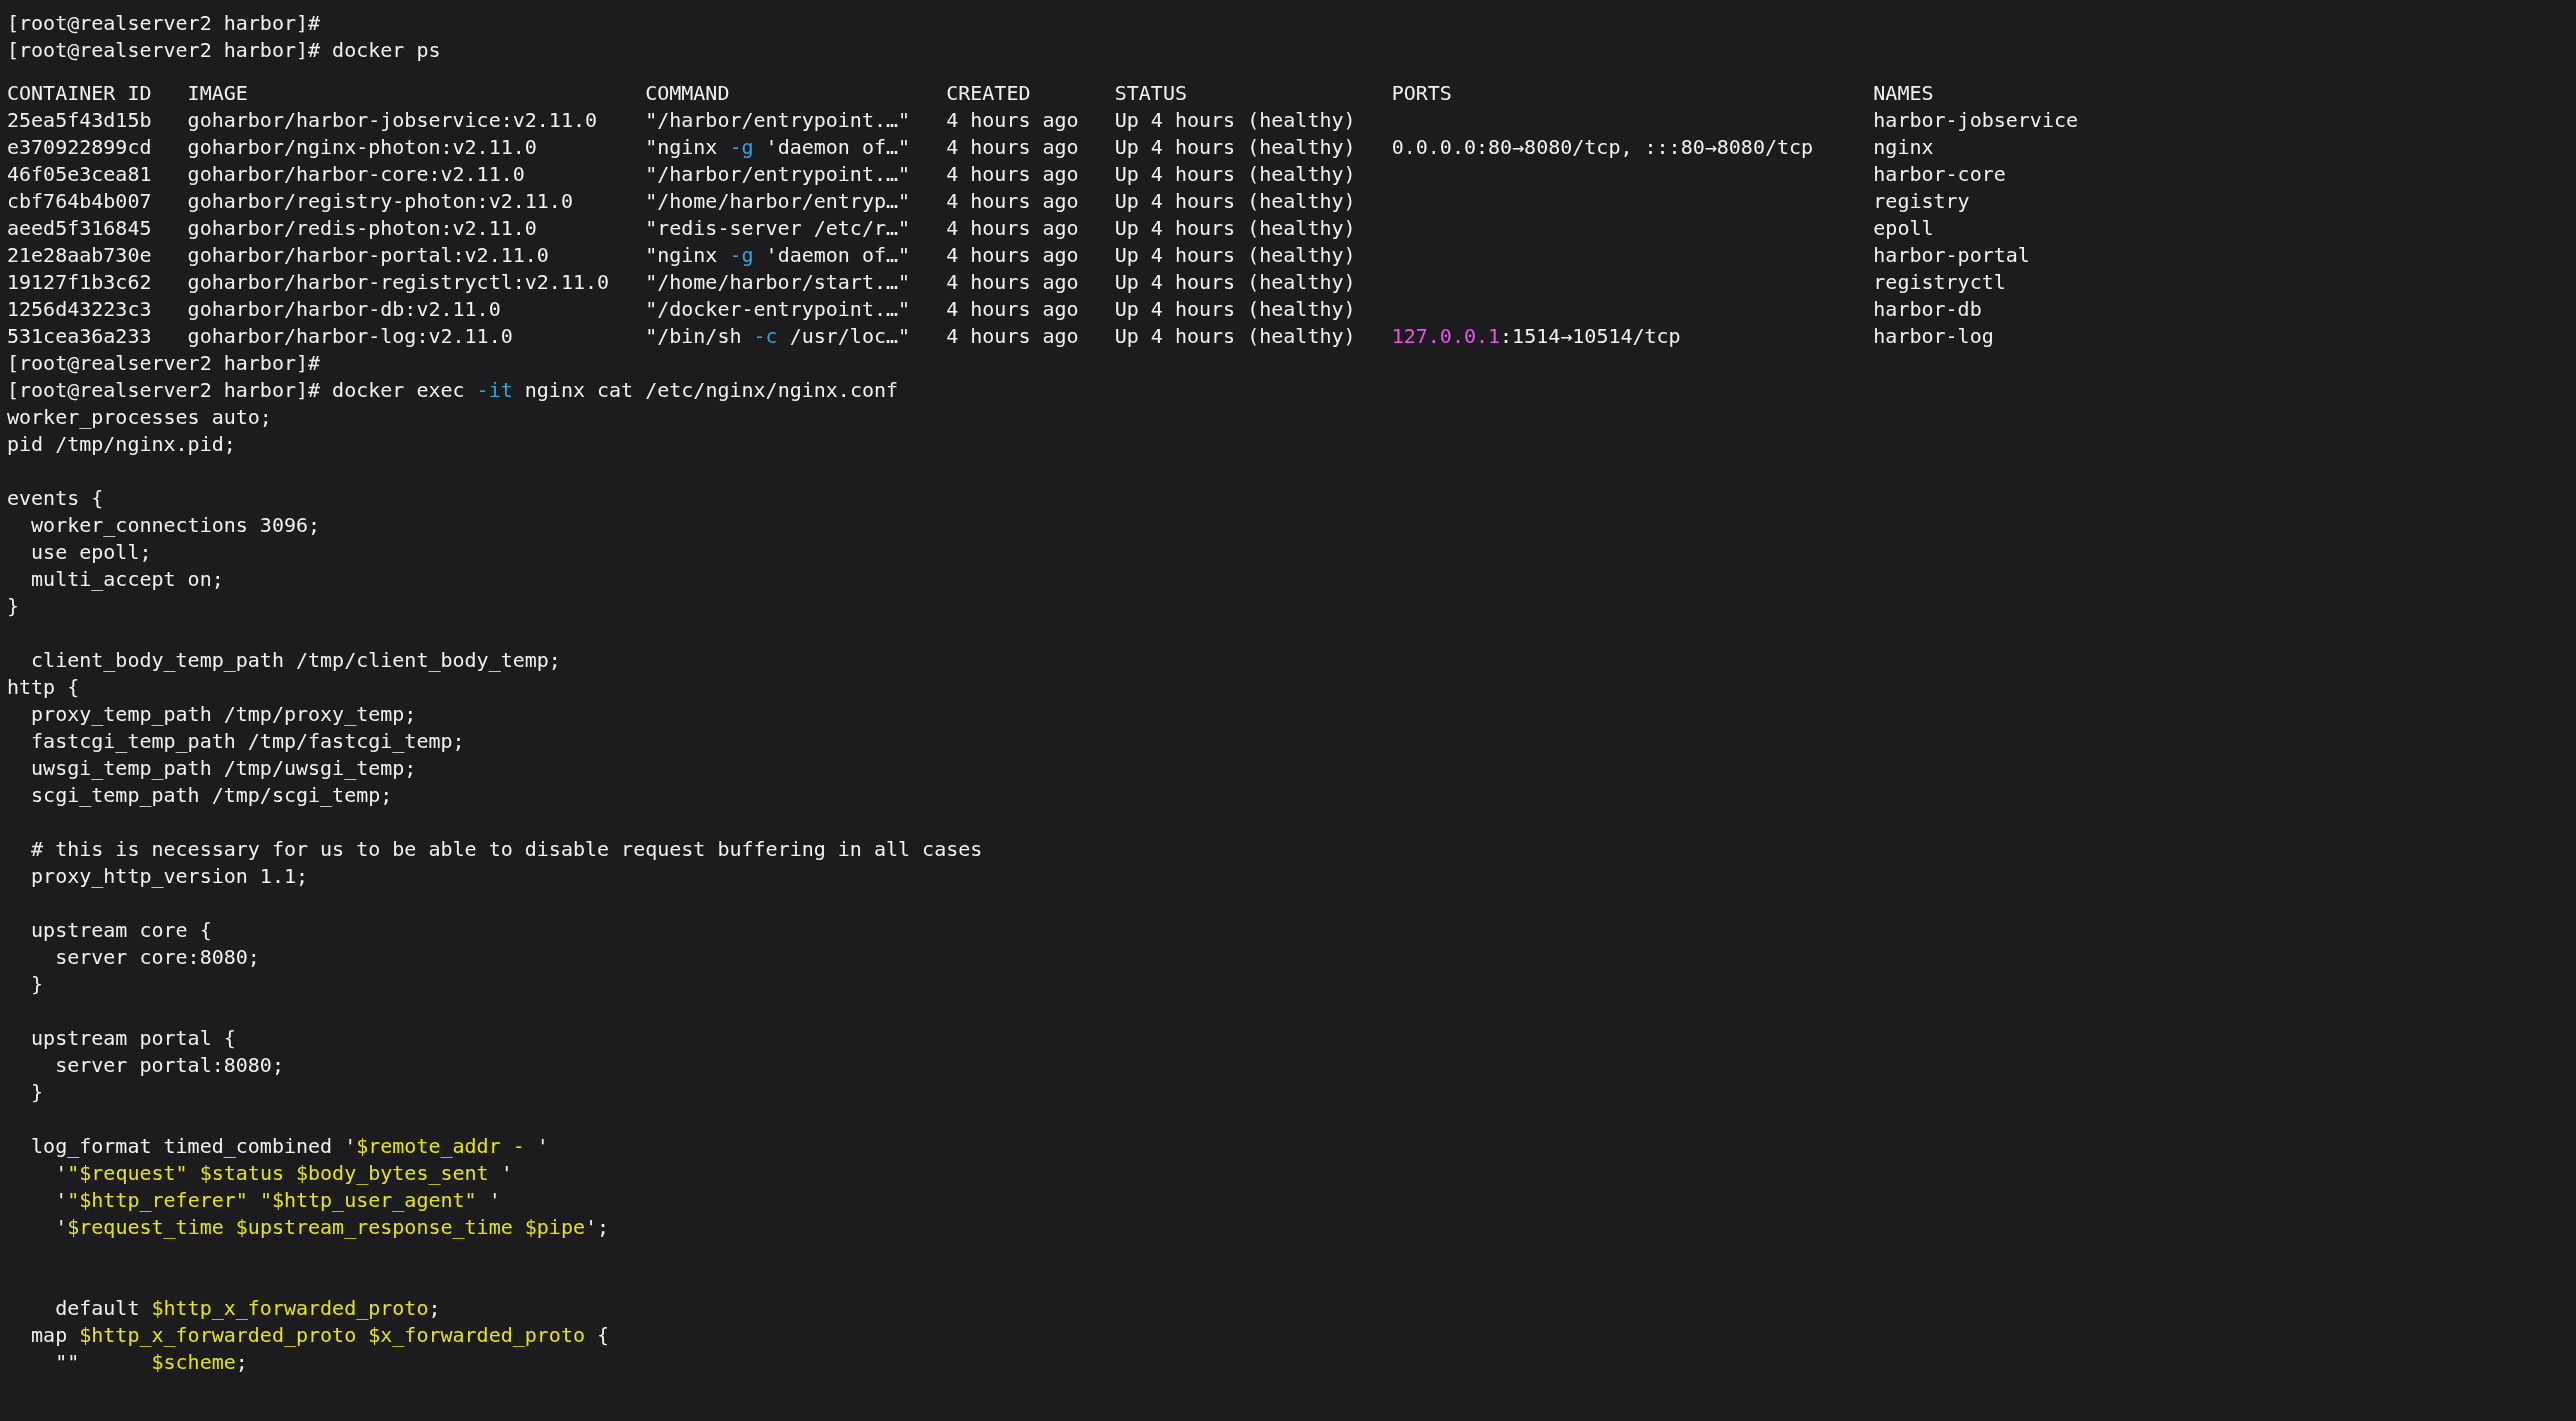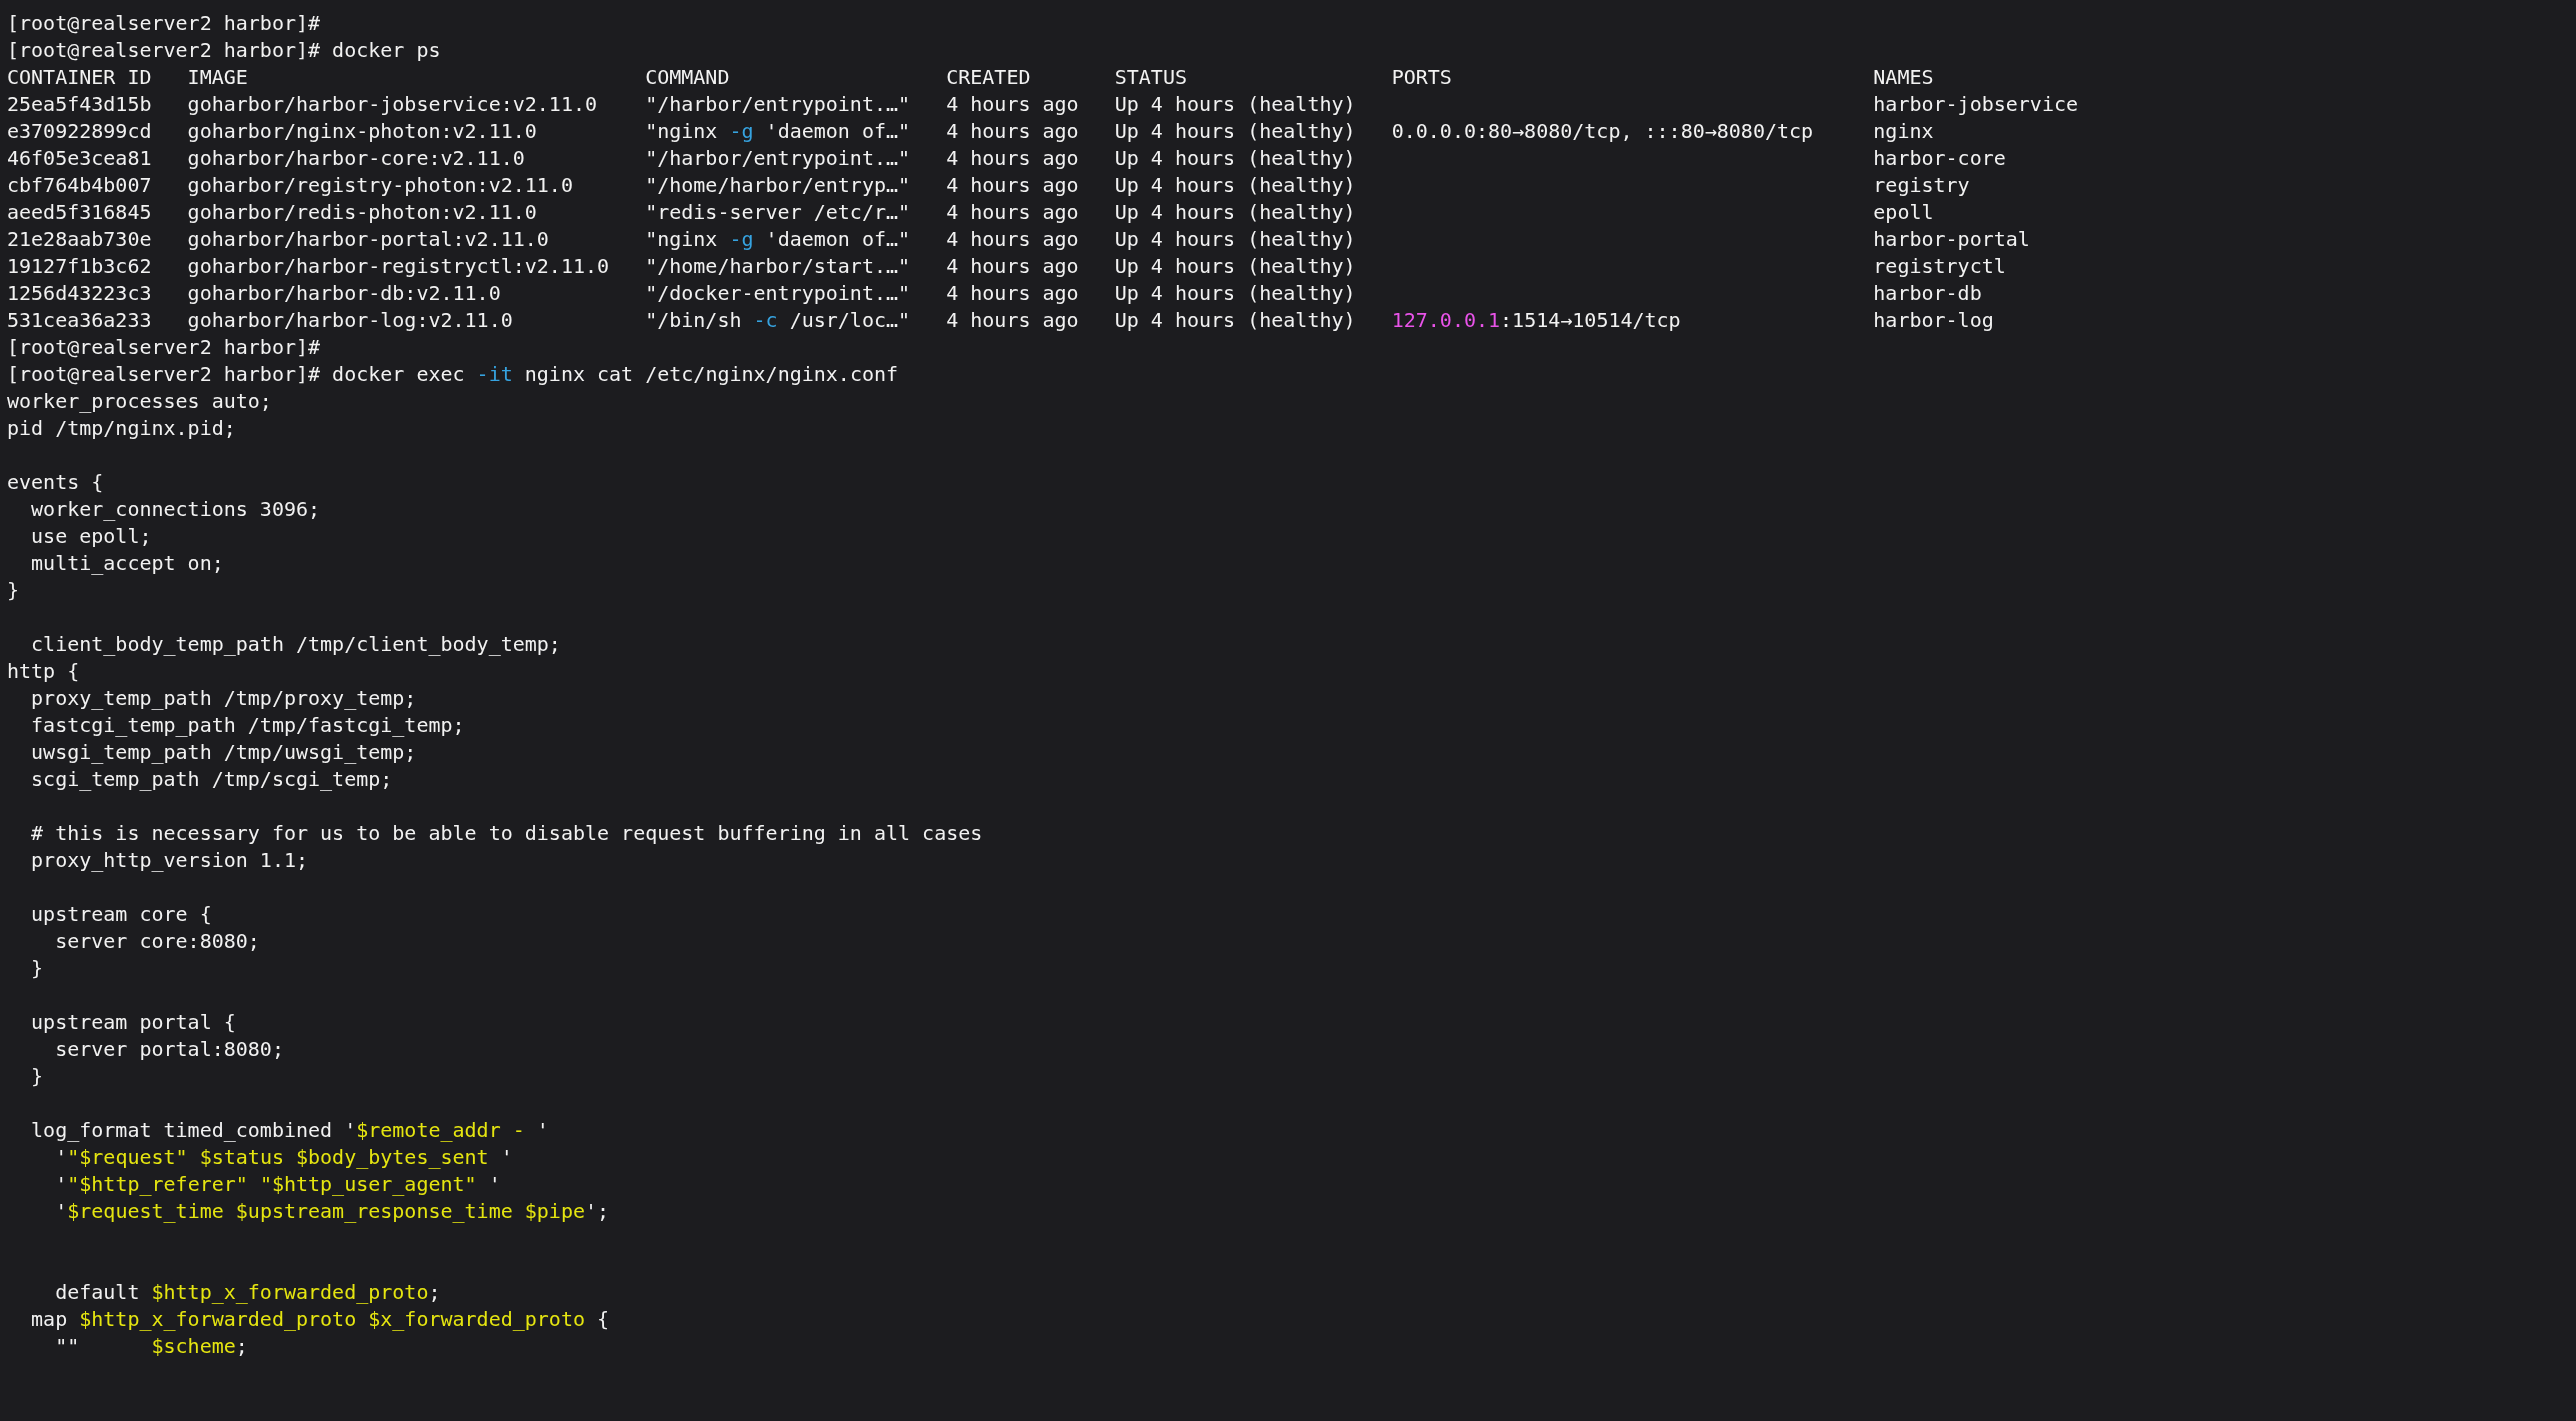--- a/index.html
+++ b/index.html
@@ -15,20 +15,21 @@
     padding:10.4px 0 0 7px;
     overflow:hidden;
   }
   .line { white-space:pre; min-height:27px; }
   .y { color:var(--yellow, #e5e510); }
   .b { color:var(--blue, #36a3e0); }
   .m { color:var(--magenta, #e953e9); }
   .ps-table {
     display:grid;
     grid-template-columns:15ch 38ch 25ch 14ch 23ch 40ch auto;
+    margin-top:16px;
   }
   .cell { white-space:pre; min-height:27px; overflow:visible; }
 </style>
 </head>
 <body>
 
 <div class="screen" style="--bg: #1c1c1f; --fg: #f2f2f2; --yellow: #e5e510; --blue: #36a3e0; --magenta: #e953e9;">
   <div>
       <div class="line"><span>[root@realserver2 harbor]#</span></div>
       <div class="line"><span>[root@realserver2 harbor]# docker ps</span></div>

